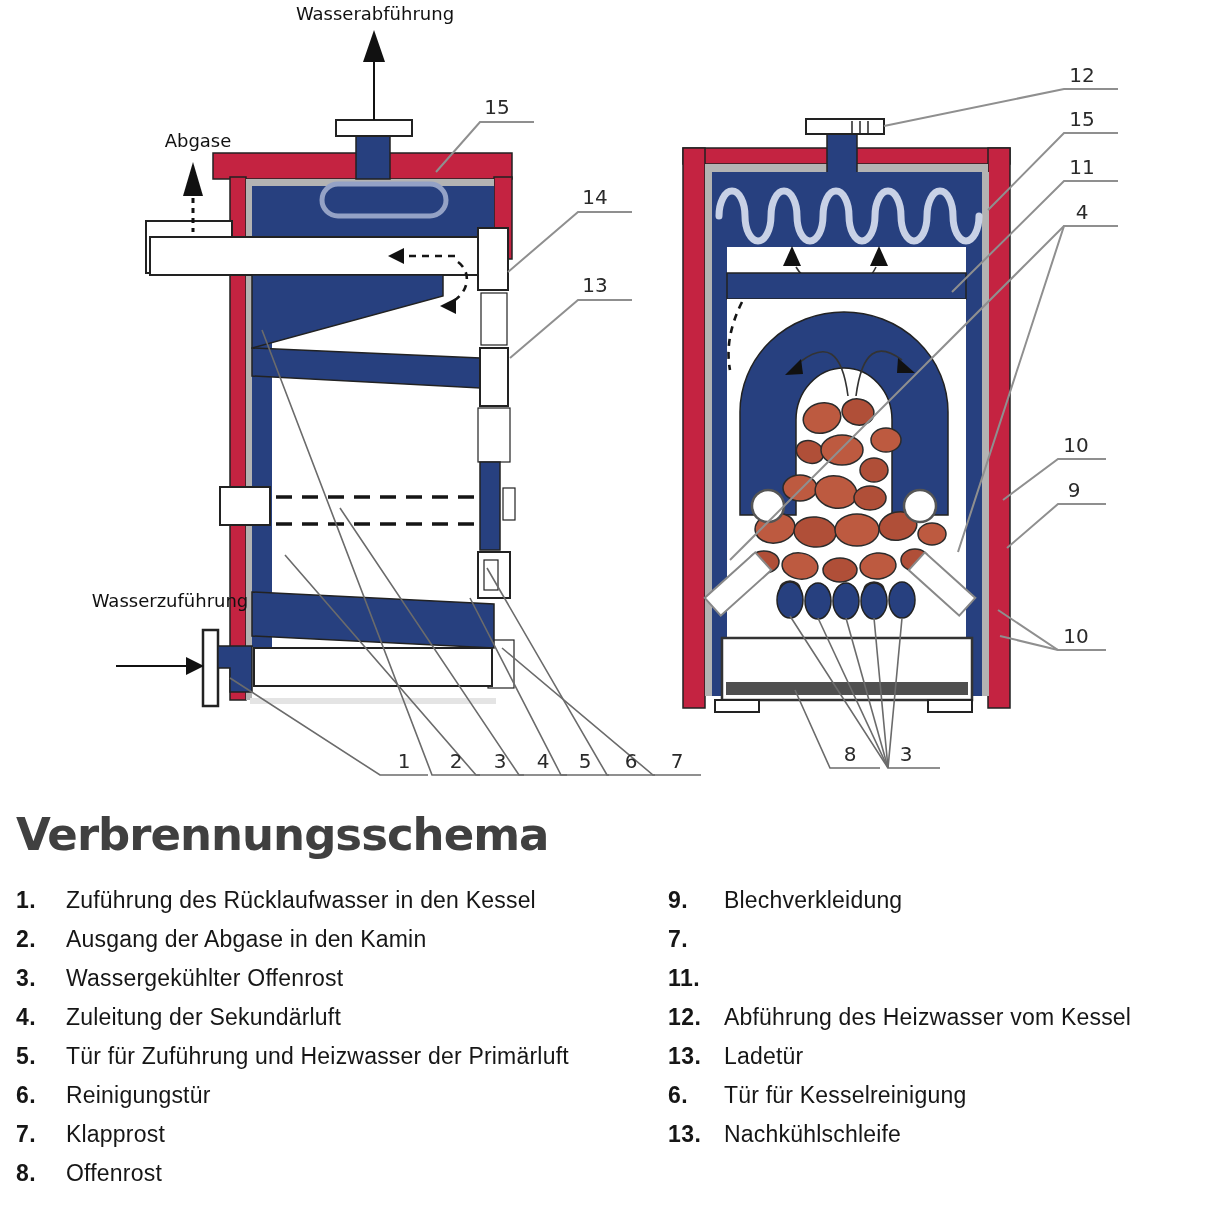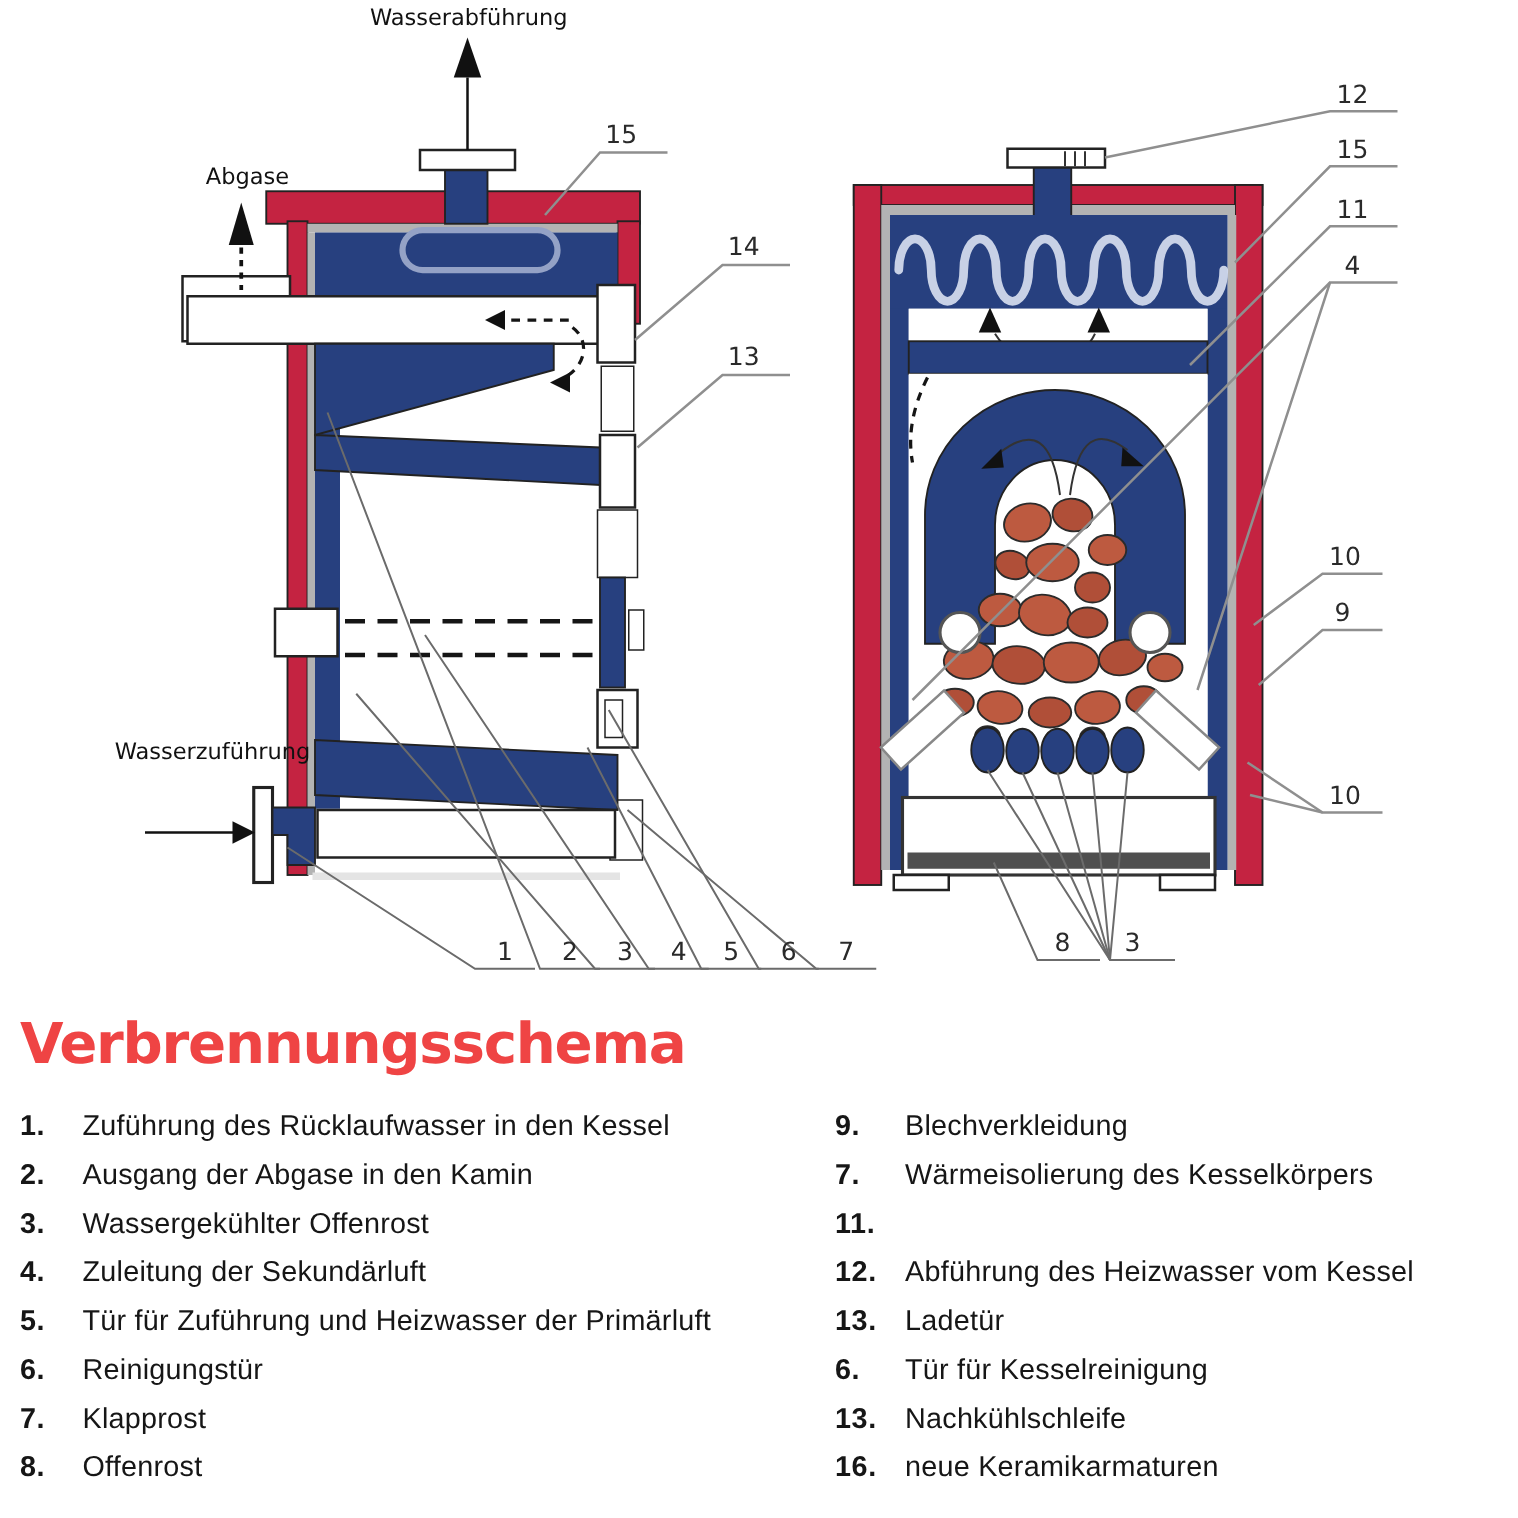--- a/index.html
+++ b/index.html
@@ -24,21 +24,21 @@
   .flow-label{font:18px "DejaVu Sans",sans-serif;fill:#111;}
   .coil{stroke:#d6ddef;stroke-width:7;fill:none;stroke-linecap:round;opacity:.92;}
   .loop{stroke:#94a2c6;stroke-width:5;fill:none;}
   .dashline{stroke:#151515;stroke-width:3.5;stroke-dasharray:16 10;}
   .dasharrow{stroke:#151515;stroke-width:2.6;stroke-dasharray:7 6;fill:none;}
   .thin{stroke:#333;stroke-width:1.6;fill:none;}
 
   
   .legend{position:absolute;left:16px;top:808px;width:1192px;}
   .legend h1{margin:0 0 24px 0;font-family:"DejaVu Sans",sans-serif;
-             font-weight:bold;font-size:45px;letter-spacing:-1px;color:#ef4444;}
+             font-weight:bold;font-size:45px;letter-spacing:-1px;color:#404040;}
   .cols{display:flex;}
   .col{width:652px;}
   .col.rightcol{width:auto;}
   .lrow{display:flex;margin-bottom:8px;font-size:23px;line-height:31px;}
   .lrow .num{font-weight:bold;width:50px;flex:none;letter-spacing:.5px;}
   .col.rightcol .lrow .num{width:56px;}
   .lrow .txt{letter-spacing:.2px;text-align:right;}
 </style>
 </head>
 <body>
@@ -295,40 +295,35 @@
           <span class="txt">Offenrost</span>
         </div>
     </div>
     <div class="col rightcol">
       <div class="lrow">
           <span class="num">9.</span>
           <span class="txt">Blechverkleidung</span>
         </div>
       <div class="lrow">
           <span class="num">7.</span>
-          <span class="txt">Wärmeisolierung des Kesselkörpers</span>
         </div>
       <div class="lrow">
           <span class="num">11.</span>
         </div>
       <div class="lrow">
           <span class="num">12.</span>
           <span class="txt">Abführung des Heizwasser vom Kessel</span>
         </div>
       <div class="lrow">
           <span class="num">13.</span>
           <span class="txt">Ladetür</span>
         </div>
       <div class="lrow">
           <span class="num">6.</span>
           <span class="txt">Tür für Kesselreinigung</span>
         </div>
       <div class="lrow">
           <span class="num">13.</span>
           <span class="txt">Nachkühlschleife</span>
-        </div>
-      <div class="lrow">
-          <span class="num">16.</span>
-          <span class="txt">neue Keramikarmaturen</span>
         </div>
     </div>
   </div>
 </div>
 
 </body></html>

